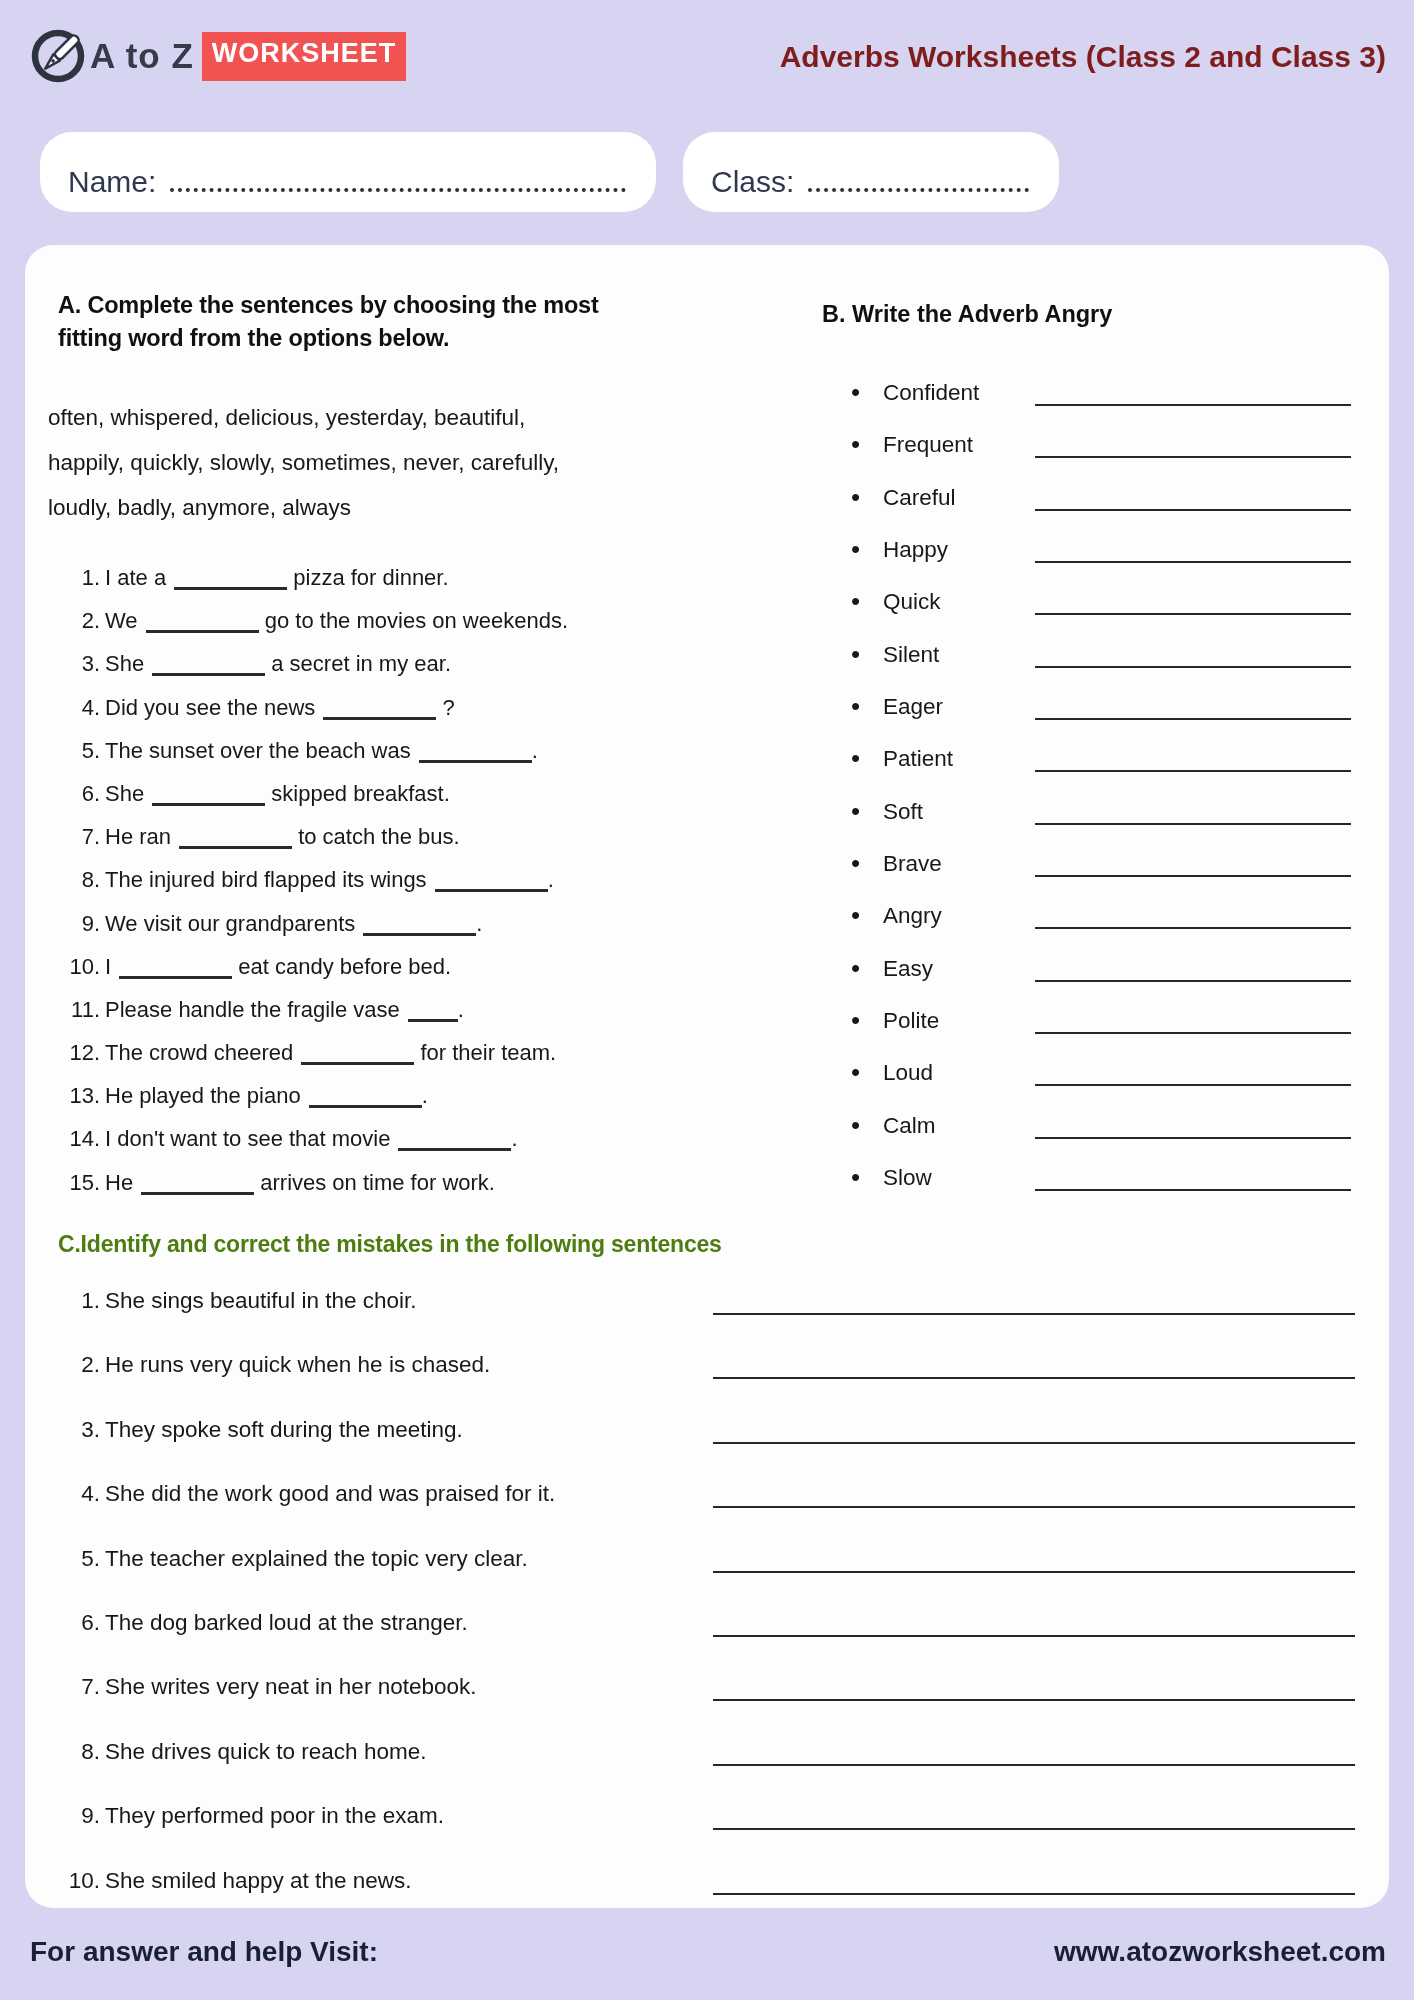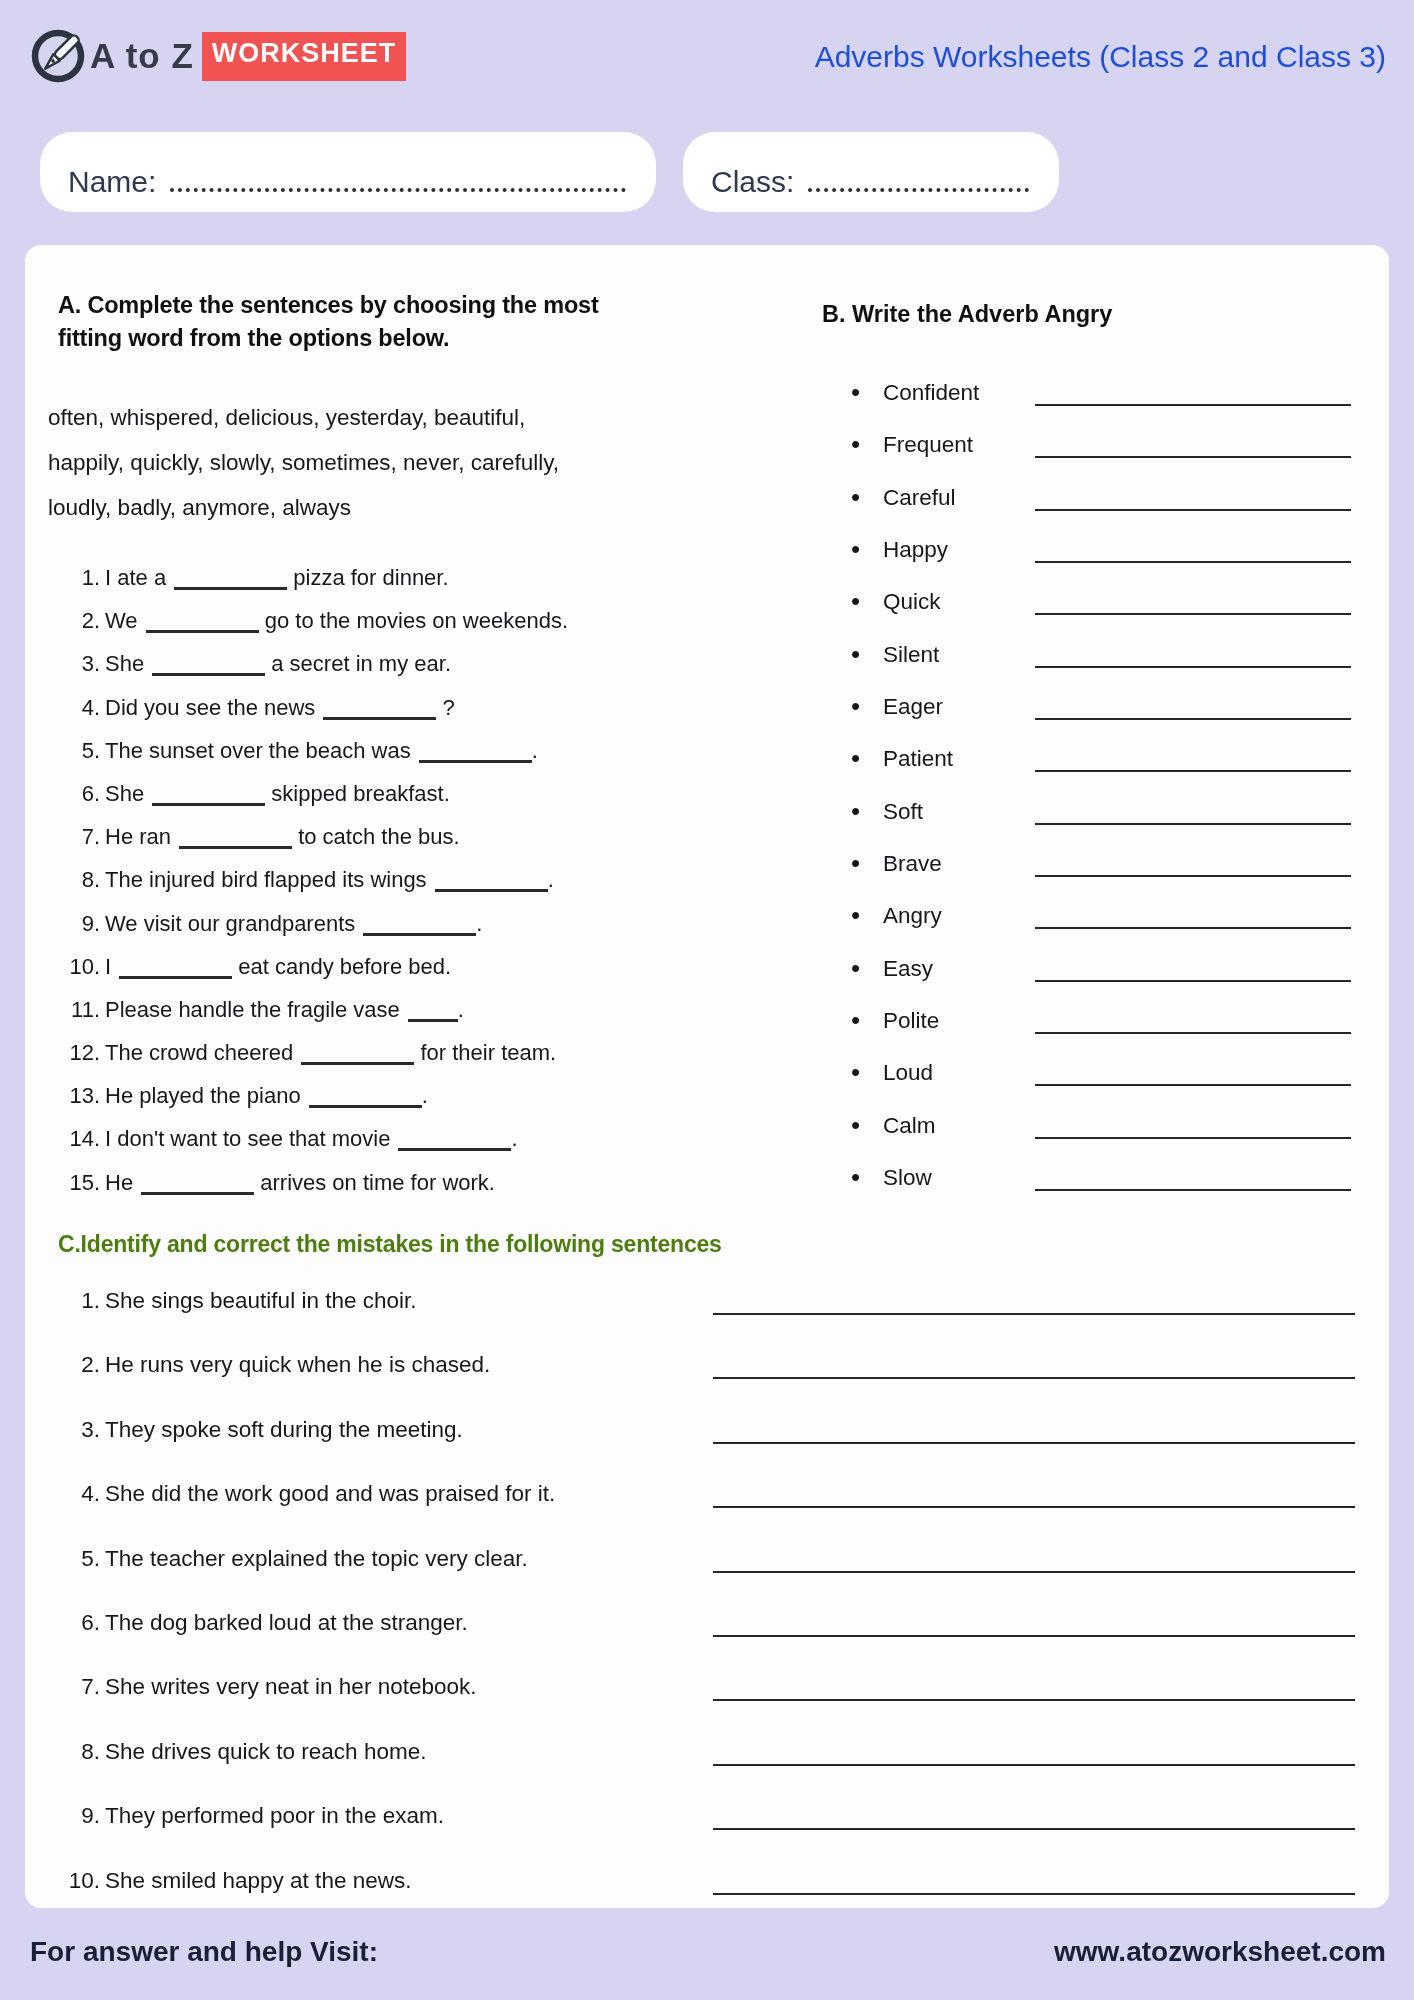--- a/index.html
+++ b/index.html
@@ -4,33 +4,33 @@
 <style>
   * { margin:0; padding:0; box-sizing:border-box; }
   body { background:#b9b7d6; font-family:"Liberation Sans", sans-serif; }
   #page { position:relative; width:1414px; height:2000px; background:#d6d4f0; overflow:hidden; margin:0 auto; }
 
   
   .logo { position:absolute; left:30px; top:28px; display:flex; align-items:center; }
   .brand-a { font-size:35px; font-weight:800; color:#363b49; margin-left:4px; letter-spacing:1px; }
   .brand-b { margin-left:8px; background:#f15353; color:#ffffff; font-size:27px; font-weight:700;
              padding:6px 10px 12px; letter-spacing:1px; }
-  .title { position:absolute; right:28px; top:40px; font-size:30px; font-weight:400; color:#1d4ed8; }
+  .title { position:absolute; right:28px; top:40px; font-size:30px; font-weight:700; color:#7f1d1d; }
 
   
   .field { position:absolute; top:132px; height:80px; background:#ffffff; border-radius:32px;
            display:flex; align-items:flex-end; padding:0 28px 15px 28px; }
   .name-box { left:40px; width:616px; }
   .class-box { left:683px; width:376px; }
   .field-label { font-size:30px; font-weight:400; color:#2e3950; line-height:1; }
   .dotted { flex:1; margin:0 2px 5px 14px; border-bottom:4px dotted #2e2e2e; }
 
   
   .card { position:absolute; left:25px; top:245px; width:1364px; height:1663px;
-          background:#fdfdfe; border-radius:16px;padding-left:47px; }
+          background:#fdfdfe; border-radius:28px;padding-left:47px; }
 
   .a-head { position:absolute; left:33px; top:44px; width:600px; font-size:23.5px; line-height:1.42;
             font-weight:700; color:#0f1012; white-space:pre-line; letter-spacing:-0.2px; }
   .word-bank { position:absolute; left:23px; top:150px; width:600px; font-size:22.5px; line-height:45px;
                color:#17181c; white-space:pre-line; }
 
   .a-list { position:absolute; left:10px; top:311px; list-style:none; }
   .a-item { height:43.2px; line-height:43.2px; font-size:22px; color:#17181c; white-space:nowrap; }
   .a-num { display:inline-block; width:70px; text-align:right; padding-right:5px; }
   .blank { display:inline-block; width:113px; height:0; border-bottom:3px solid #2a2a2a;

